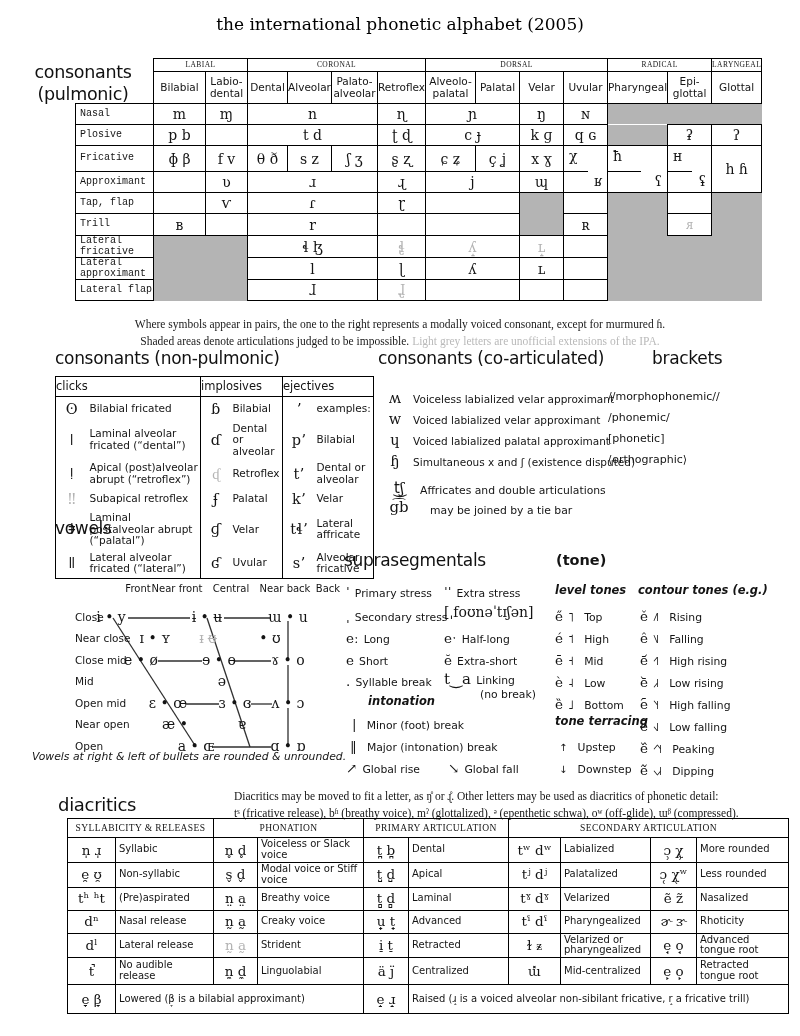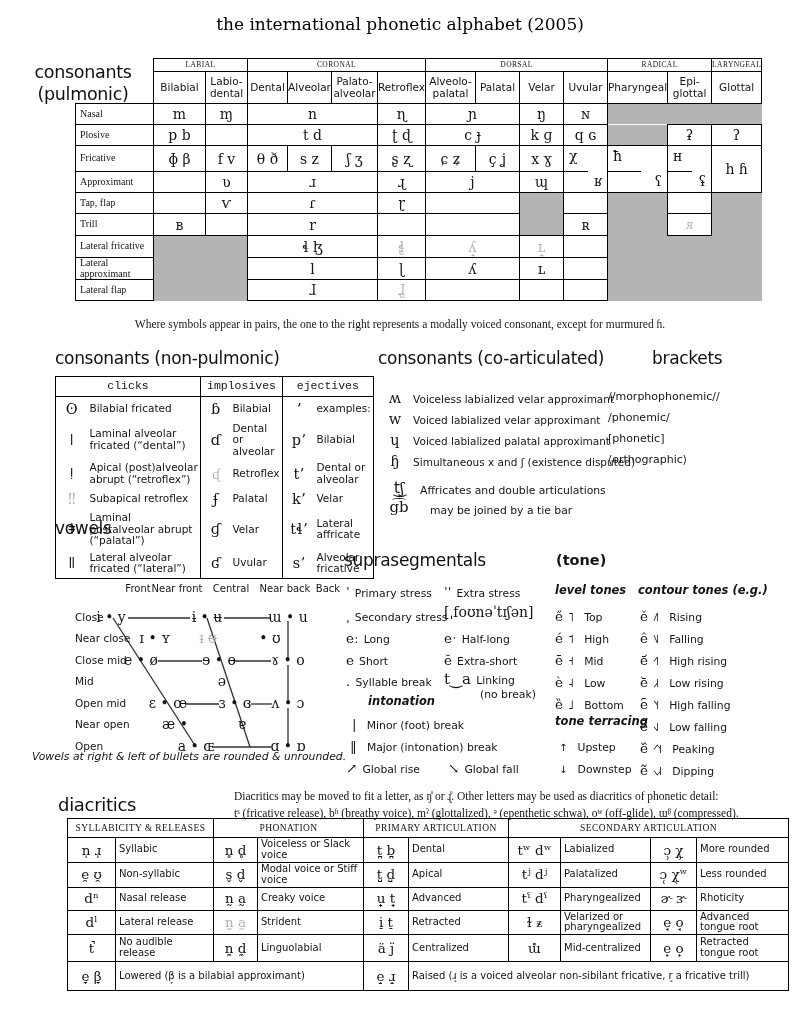--- a/index.html
+++ b/index.html
@@ -18,21 +18,21 @@
   .section-h { font-size:17px; color:#101010; letter-spacing:-0.3px; }
 
   
   #pulm-heading { top:62px; left:28px; width:110px; text-align:center;
     font-size:17.5px; line-height:1.25; }
   table { border-collapse:collapse; table-layout:fixed; }
   #pulm { left:75px; top:58px;padding-left:17px; }
   #pulm td { border:1px solid #000; text-align:center; vertical-align:middle;
     font-family:"DejaVu Serif","DejaVu Sans",serif; font-size:14px; height:21px;
     padding:0; line-height:1; overflow:hidden; }
-  #pulm td.lbl { font-family:Liberation Serif, serif; font-size:10px;
+  #pulm td.lbl { font-family:Liberation Mono, monospace; font-size:10px;
     text-align:left; padding-left:4px; line-height:1.05; }
   #pulm td.grp { font-family:"Liberation Serif",serif; font-size:7.5px;
     letter-spacing:.4px; height:13px; }
   #pulm td.place { font-family:"DejaVu Sans",sans-serif; font-size:10.5px;
     height:32px; line-height:1.1; }
   #pulm td.nob { border:0; }
   #pulm td.grey { background:#b4b4b4; border:0; }
   #pulm td.straddle { position:relative; }
   #pulm .tl { position:absolute; left:5px; top:3px; }
   #pulm .br { position:absolute; right:5px; bottom:4px; }
@@ -42,22 +42,22 @@
   #pulm-notes { top:316px; left:0; width:800px; text-align:center;
     font-family:"Liberation Serif",serif; font-size:11.5px; line-height:1.45;
     color:#1a1a1a; }
   #pulm-notes .greytxt { color:#b9b9b9; }
 
   
   #np-heading { top:348px; left:55px; }
   #npt { left:55px; top:376px; border:1px solid #000; }
   #npt td { font-size:10.5px; vertical-align:middle; text-align:left;
     line-height:1.12; padding:2px 2px; }
-  #npt td.hd { border-bottom:1px solid #000; text-align:center; font-size:11.5px;
-    height:20px; padding:0;font-family:Liberation Mono, monospace; }
+  #npt td.hd { border-bottom:1px solid #000; font-size:11.5px;
+    height:20px; padding:0; }
   #npt td.sym { font-family:"DejaVu Serif","DejaVu Sans",serif; font-size:14.5px;
     text-align:center; }
   #npt td.gsep { border-left:1px solid #000; }
   #npt .it { }
 
   
   #co-heading { top:348px; left:378px; }
   #br-heading { top:348px; left:652px; }
   .co-item .s { display:inline-block; width:26px; text-align:center;
     font-family:"DejaVu Serif",serif; font-size:14.5px; }
@@ -260,20 +260,21 @@
     <td class="light">ɺ̢</td>
     <td colspan="2"></td>
     <td></td>
     <td></td>
   </tr>
 </tbody>
   </table>
 
 <div id="pulm-notes" class="abs">
   <div>Where symbols appear in pairs, the one to the right represents a modally voiced consonant, except for murmured ɦ.</div>
+  <div><span>Shaded areas denote articulations judged to be impossible.</span><span class="greytxt"> Light grey letters are unofficial extensions of the IPA.</span></div>
 </div>
 
 <div id="np-heading" class="abs section-h">consonants (non-pulmonic)</div>
 
 <table id="npt" class="abs">
   <colgroup>
     <col style="width:32px">
       <col style="width:113px">
     <col style="width:30px">
       <col style="width:52px">
@@ -508,20 +509,32 @@
     <td class="sym">s̬ d̬</td>
     <td>Modal voice or Stiff voice</td>
     <td class="sym">t̺ d̺</td>
     <td>Apical</td>
     <td class="sym">tʲ dʲ</td>
     <td>Palatalized</td>
     <td class="sym">ɔ̜ χ̜ʷ</td>
     <td>Less rounded</td>
   </tr>
   <tr style="height:23px">
+    <td class="sym">tʰ ʰt</td>
+    <td>(Pre)aspirated</td>
+    <td class="sym">n̤ a̤</td>
+    <td>Breathy voice</td>
+    <td class="sym">t̻ d̻</td>
+    <td>Laminal</td>
+    <td class="sym">tˠ dˠ</td>
+    <td>Velarized</td>
+    <td class="sym">ẽ z̃</td>
+    <td>Nasalized</td>
+  </tr>
+  <tr style="height:23px">
     <td class="sym">dⁿ</td>
     <td>Nasal release</td>
     <td class="sym">n̰ a̰</td>
     <td>Creaky voice</td>
     <td class="sym">u̟ t̟</td>
     <td>Advanced</td>
     <td class="sym">tˤ dˤ</td>
     <td>Pharyngealized</td>
     <td class="sym">ɚ ɝ</td>
     <td>Rhoticity</td>

